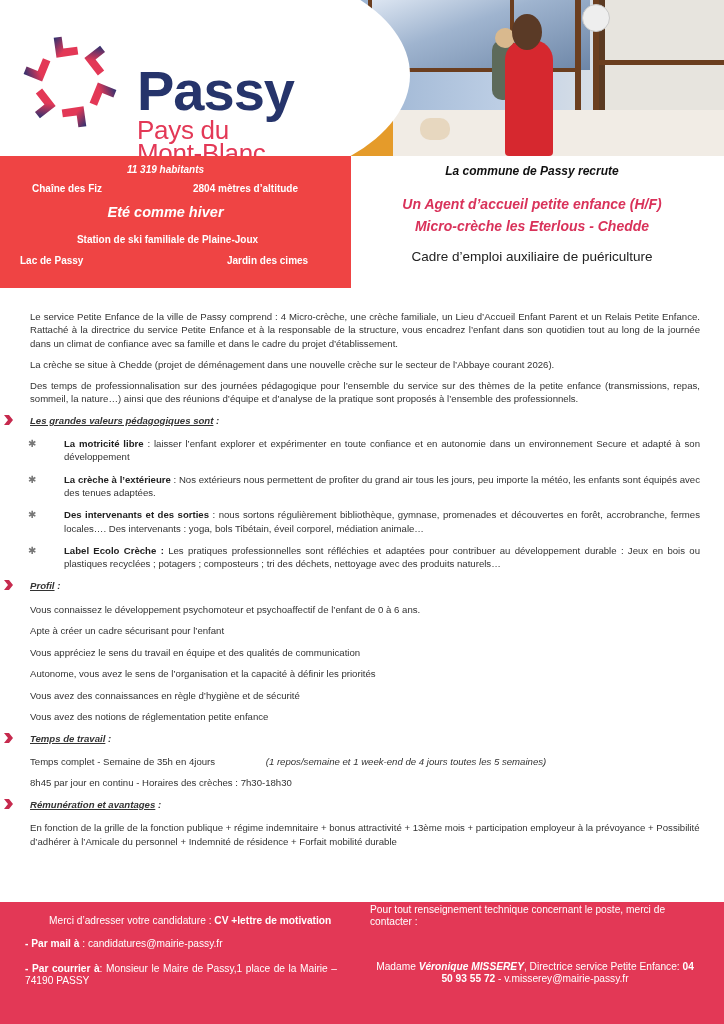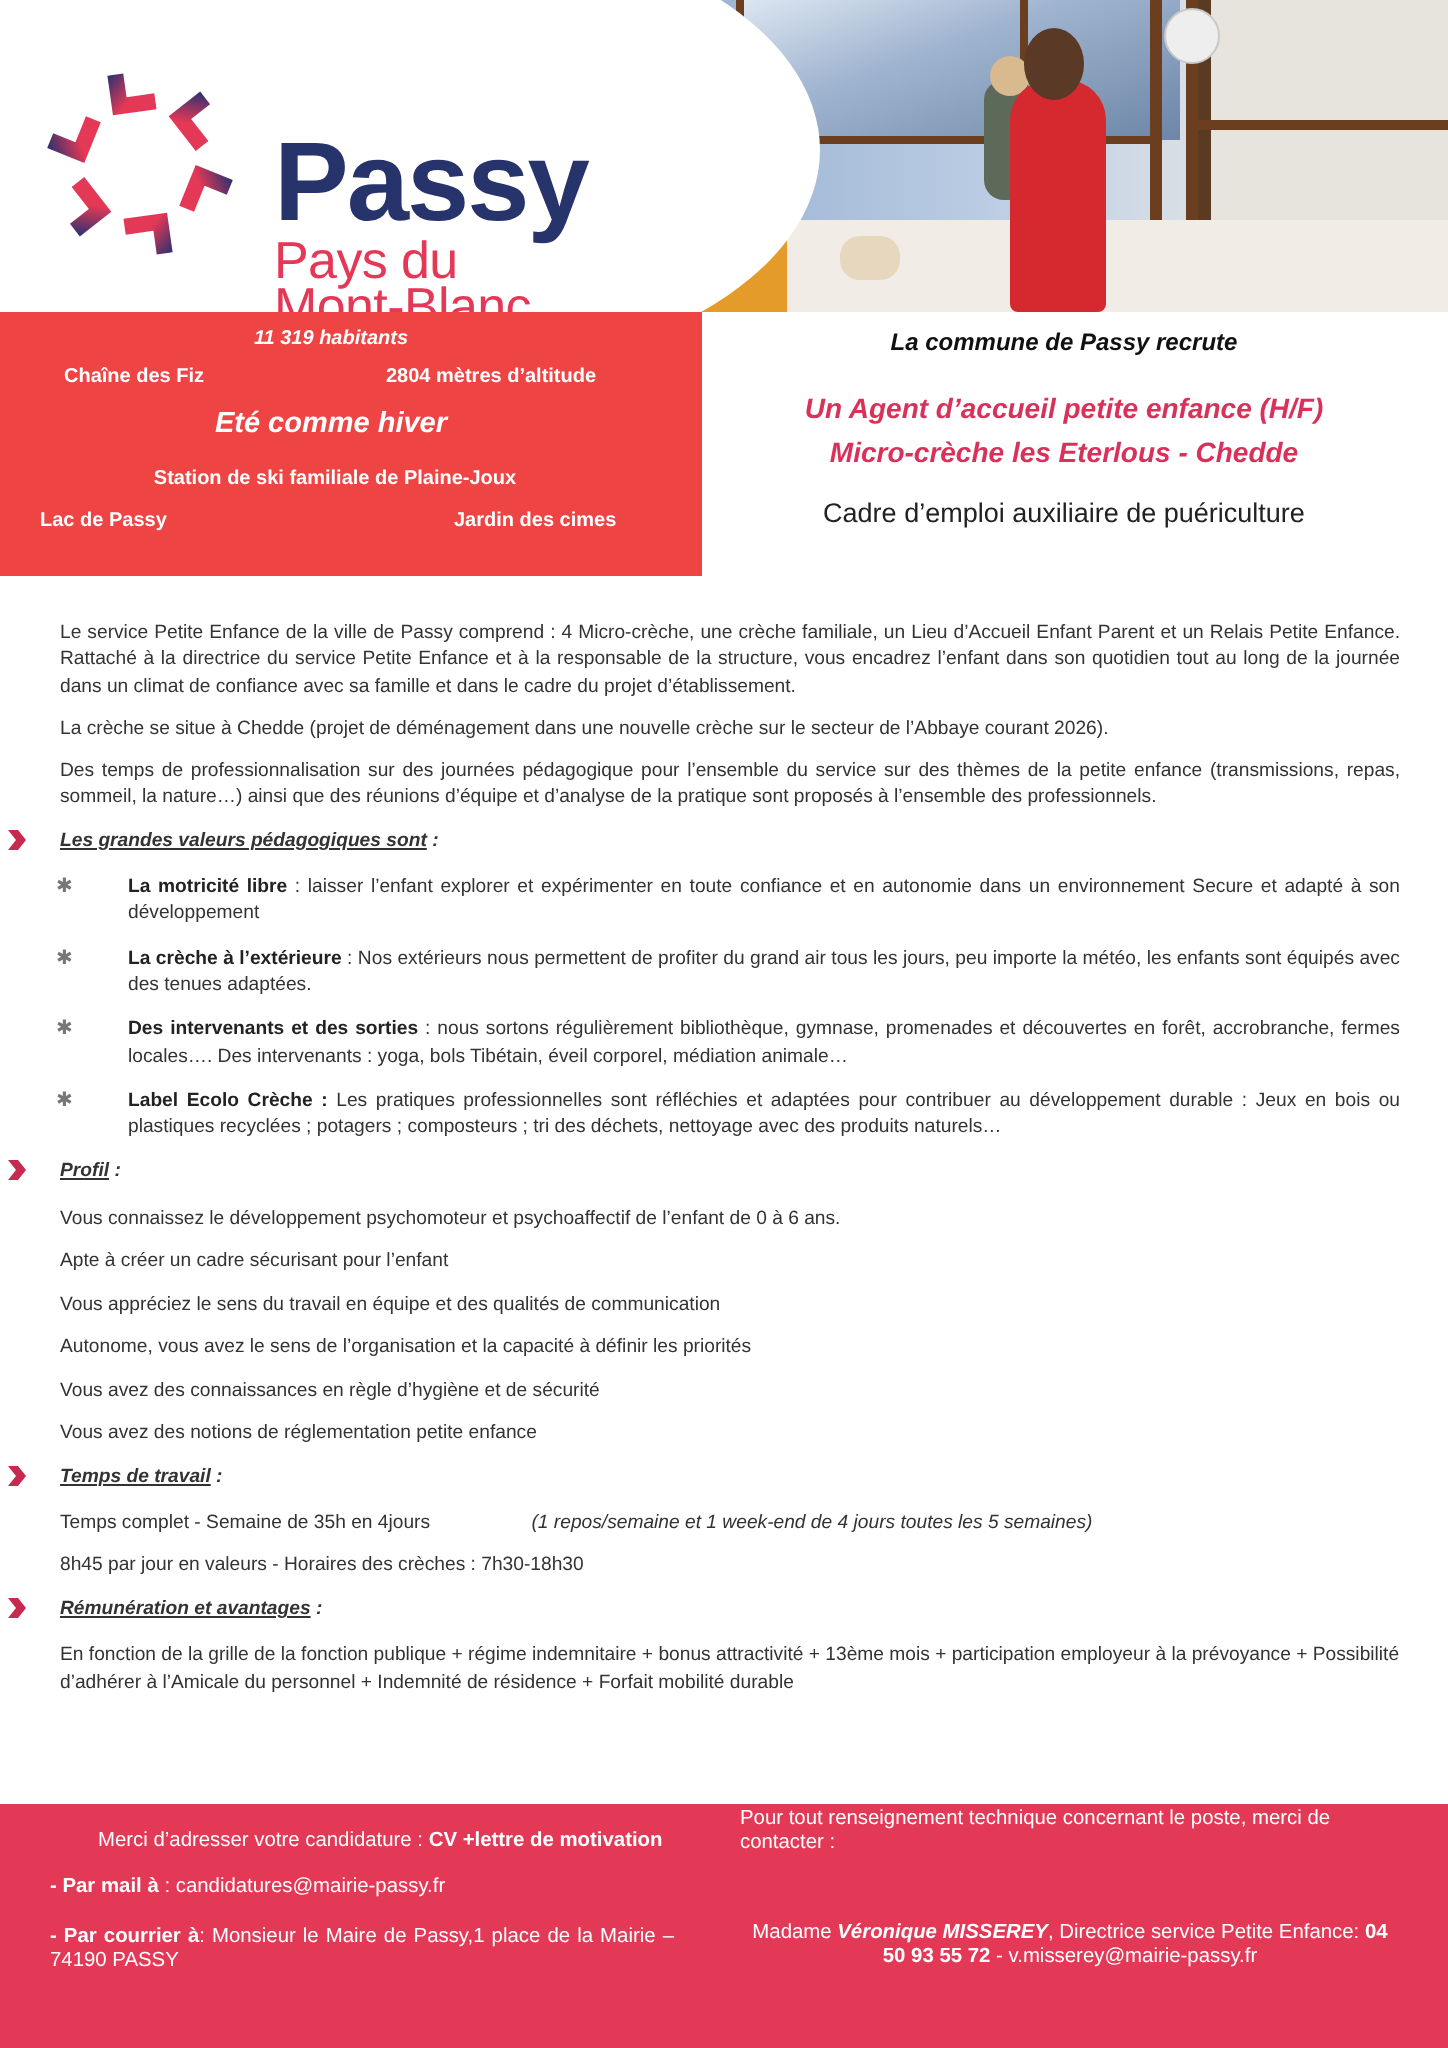--- a/index.html
+++ b/index.html
@@ -176,21 +176,21 @@
     <p class="profil-line">Vous avez des notions de réglementation petite enfance</p>
   </div>
 
   <div class="section-head">
     <svg class="chev" viewBox="0 0 9 10">
         <path d="M0 0 L5 0 L9 5 L5 10 L0 10 L4 5 Z" fill="#c62a4e"></path>
       </svg>
     <span class="lbl">Temps de travail</span><span> :</span>
   </div>
   <p class="profil-line"><span>Temps complet  - Semaine de 35h en 4jours  </span><span class="italic">(1 repos/semaine et 1 week-end de 4 jours toutes les 5 semaines)</span></p>
-  <p class="profil-line">8h45 par jour en valeurs - Horaires des crèches : 7h30-18h30</p>
+  <p class="profil-line">8h45 par jour en continu - Horaires des crèches : 7h30-18h30</p>
 
   <div class="section-head">
     <svg class="chev" viewBox="0 0 9 10">
         <path d="M0 0 L5 0 L9 5 L5 10 L0 10 L4 5 Z" fill="#c62a4e"></path>
       </svg>
     <span class="lbl">Rémunération et avantages</span><span> :</span>
   </div>
   <p class="para" style="text-align:left;">En fonction de la grille de la fonction publique + régime indemnitaire + bonus attractivité + 13ème mois + participation employeur à la prévoyance + Possibilité d’adhérer à l’Amicale du personnel + Indemnité de résidence + Forfait mobilité durable</p>
 </div>
 

